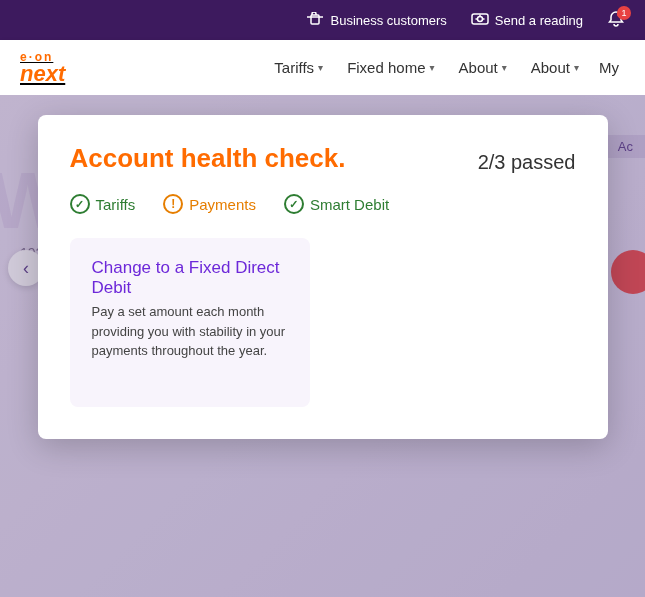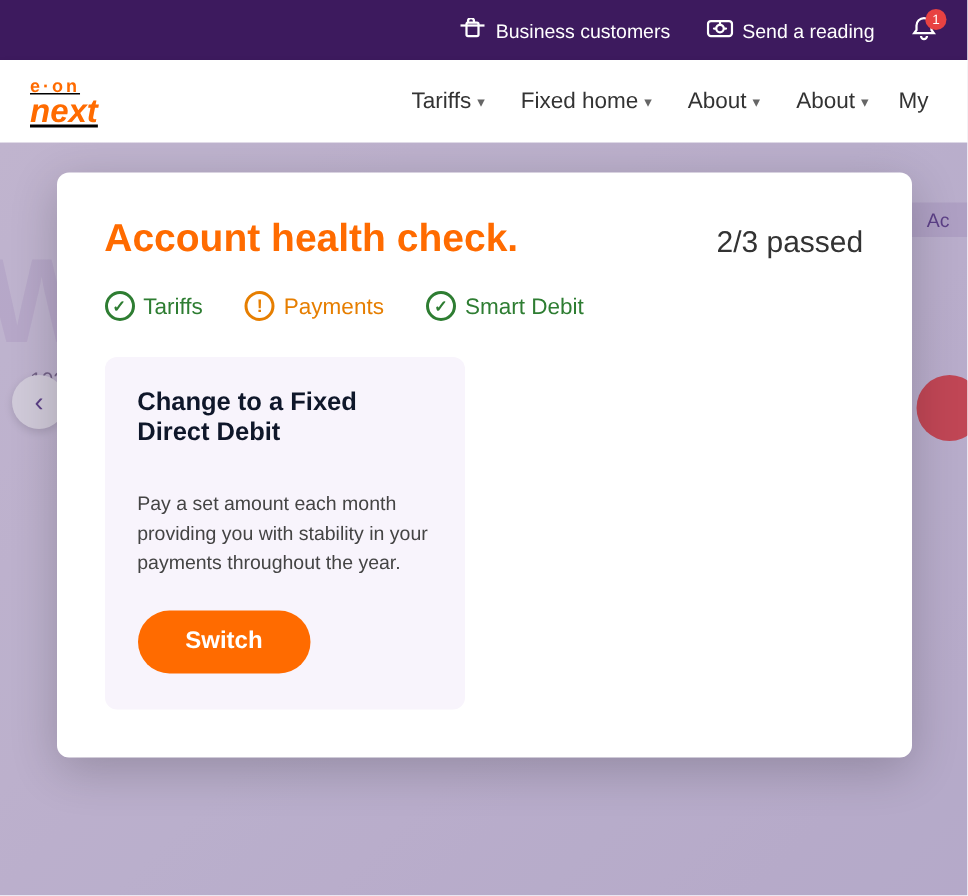--- a/index.html
+++ b/index.html
@@ -288,23 +288,23 @@
       color: #fff;
       border-radius: 20px;
       padding: 4px 14px;
       font-size: 13px;
       font-weight: 600;
       display: inline-block;
       margin-bottom: 14px;
     }
     .card-title {
       font-size: 17px;
-      font-weight: 700;
-      color: #0f172a;
-      margin-bottom: 28px;
+      font-weight: 400;
+      color: #6d28d9;
+      margin-bottom: 4px;
     }
     .card-desc {
       font-size: 13px;
       color: #444;
       line-height: 1.5;
       margin-bottom: 22px;
     }
     .switch-btn {
       background: #ff6b00;
       color: #fff;
@@ -418,17 +418,16 @@
         </div>
         <div class="check-item check-green">
           <div class="icon-check">✓</div>
           <span>Smart Debit</span>
         </div>
       </div>
 
       <div class="modal-card">
         <div class="card-title">Change to a Fixed Direct Debit</div>
         <div class="card-desc">Pay a set amount each month providing you with stability in your payments throughout the year.</div>
-        <button class="switch-btn">Switch</button>
       </div>
     </div>
   </div>
 </div>
 
 </body></html>

